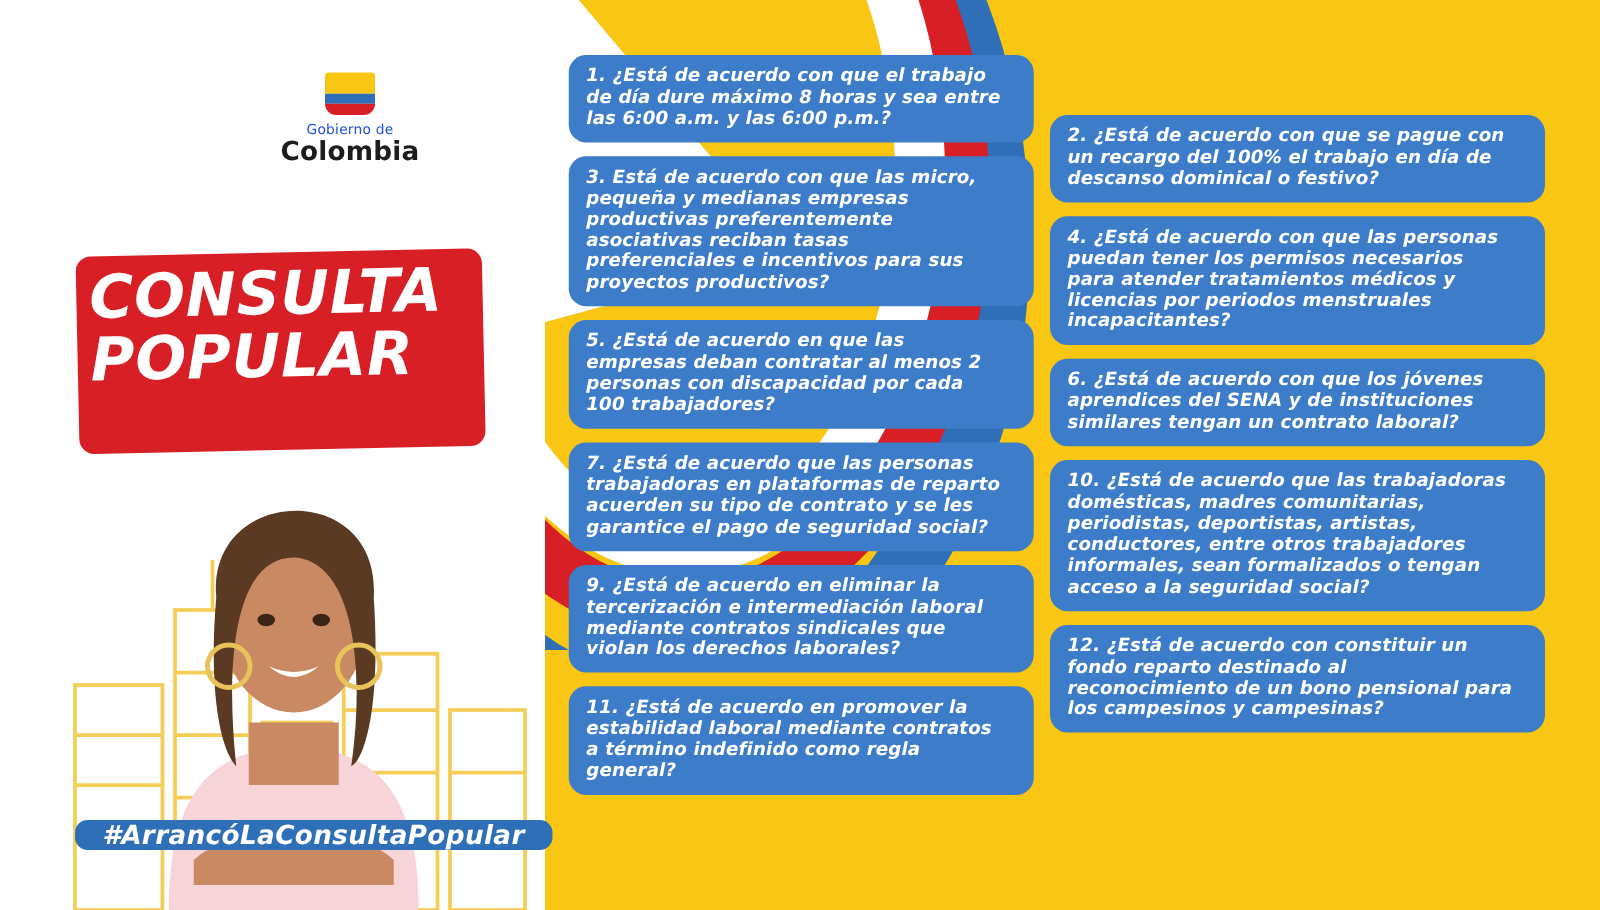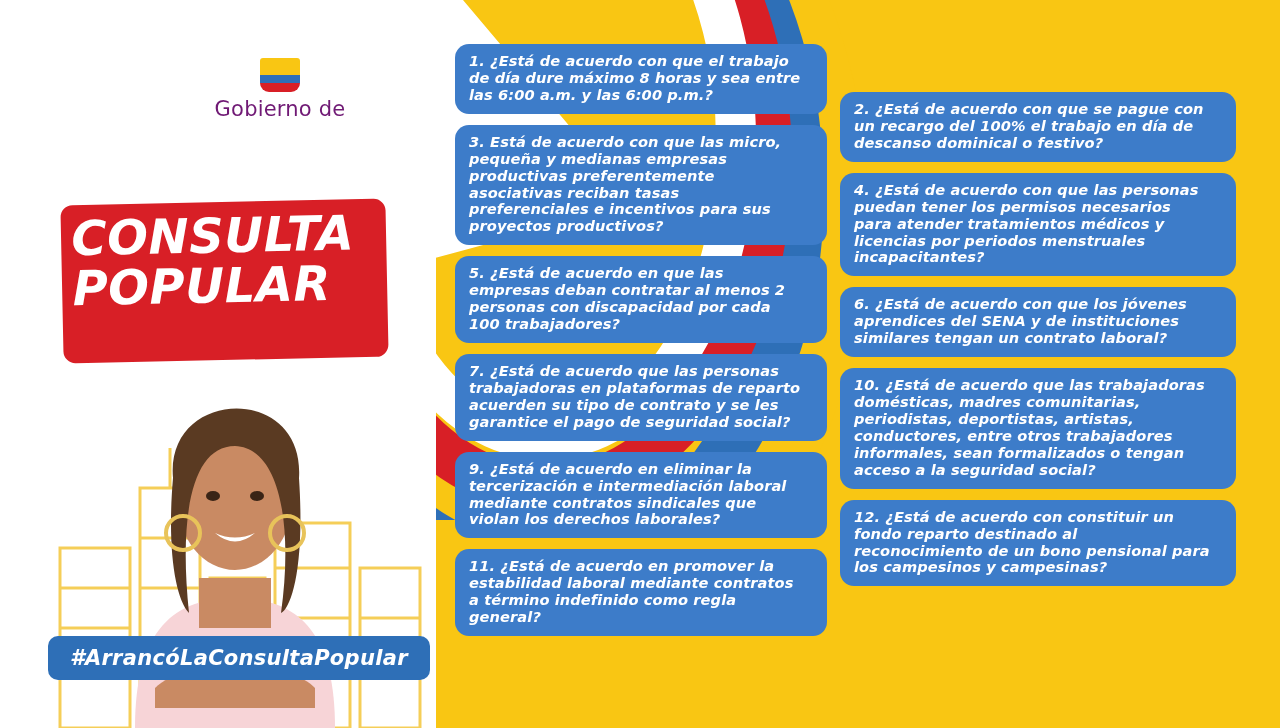--- a/index.html
+++ b/index.html
@@ -114,22 +114,22 @@
   .flag-shield {
     width: 40px;
     height: 34px;
     margin: 0 auto 6px auto;
     position: relative;
   }
   .flag-shield .s1 { position:absolute; left:0; top:0; width:100%; height:17px; background:#f9c613; border-radius: 3px 3px 0 0;}
   .flag-shield .s2 { position:absolute; left:0; top:17px; width:100%; height:8px; background:#2e6fb7;}
   .flag-shield .s3 { position:absolute; left:0; top:25px; width:100%; height:9px; background:#d81f26; border-radius: 0 0 14px 14px;}
   .gob {
-    font-size: 21px;
-    color: #701a75;
+    font-size: 11px;
+    color: #1d4ed8;
     letter-spacing: .2px;
     line-height: 1.05;
   }
   .col {
     font-size: 21px;
     font-weight: bold;
     color: #1d1d1b;
     letter-spacing: .2px;
     line-height: 1.05;
   }
@@ -166,26 +166,26 @@
     font-weight: bold;
     font-style: italic;
     font-size: 48px;
     line-height: 1.05;
     letter-spacing: .5px;
     transform: rotate(-1.2deg);
   }
 
   .hashtag {
     position: absolute;
-    left: 48px;
+    left: 60px;
     bottom: 48px;
     background: #2e6fb7;
     color: #ffffff;
     border-radius: 10px;
-    padding: 10px 22px;
+    padding: 0 22px;
     font-size: 21px;
     font-weight: bold;
     font-style: italic;
     letter-spacing: .3px;
   }
 
   
   .person {
     position: absolute;
     left: 95px;
@@ -266,20 +266,21 @@
     </g>
   </svg>
 
   <div class="brand">
     <div class="flag-shield">
       <div class="s1"></div>
         <div class="s2"></div>
         <div class="s3"></div>
     </div>
     <div class="gob">Gobierno de</div>
+    <div class="col">Colombia</div>
   </div>
 
   <div class="red-box"></div>
   <div class="red-box-text">
     <div>CONSULTA</div>
     <div>POPULAR</div>
   </div>
 
   <svg class="person" viewBox="0 0 280 400">
     <g>

